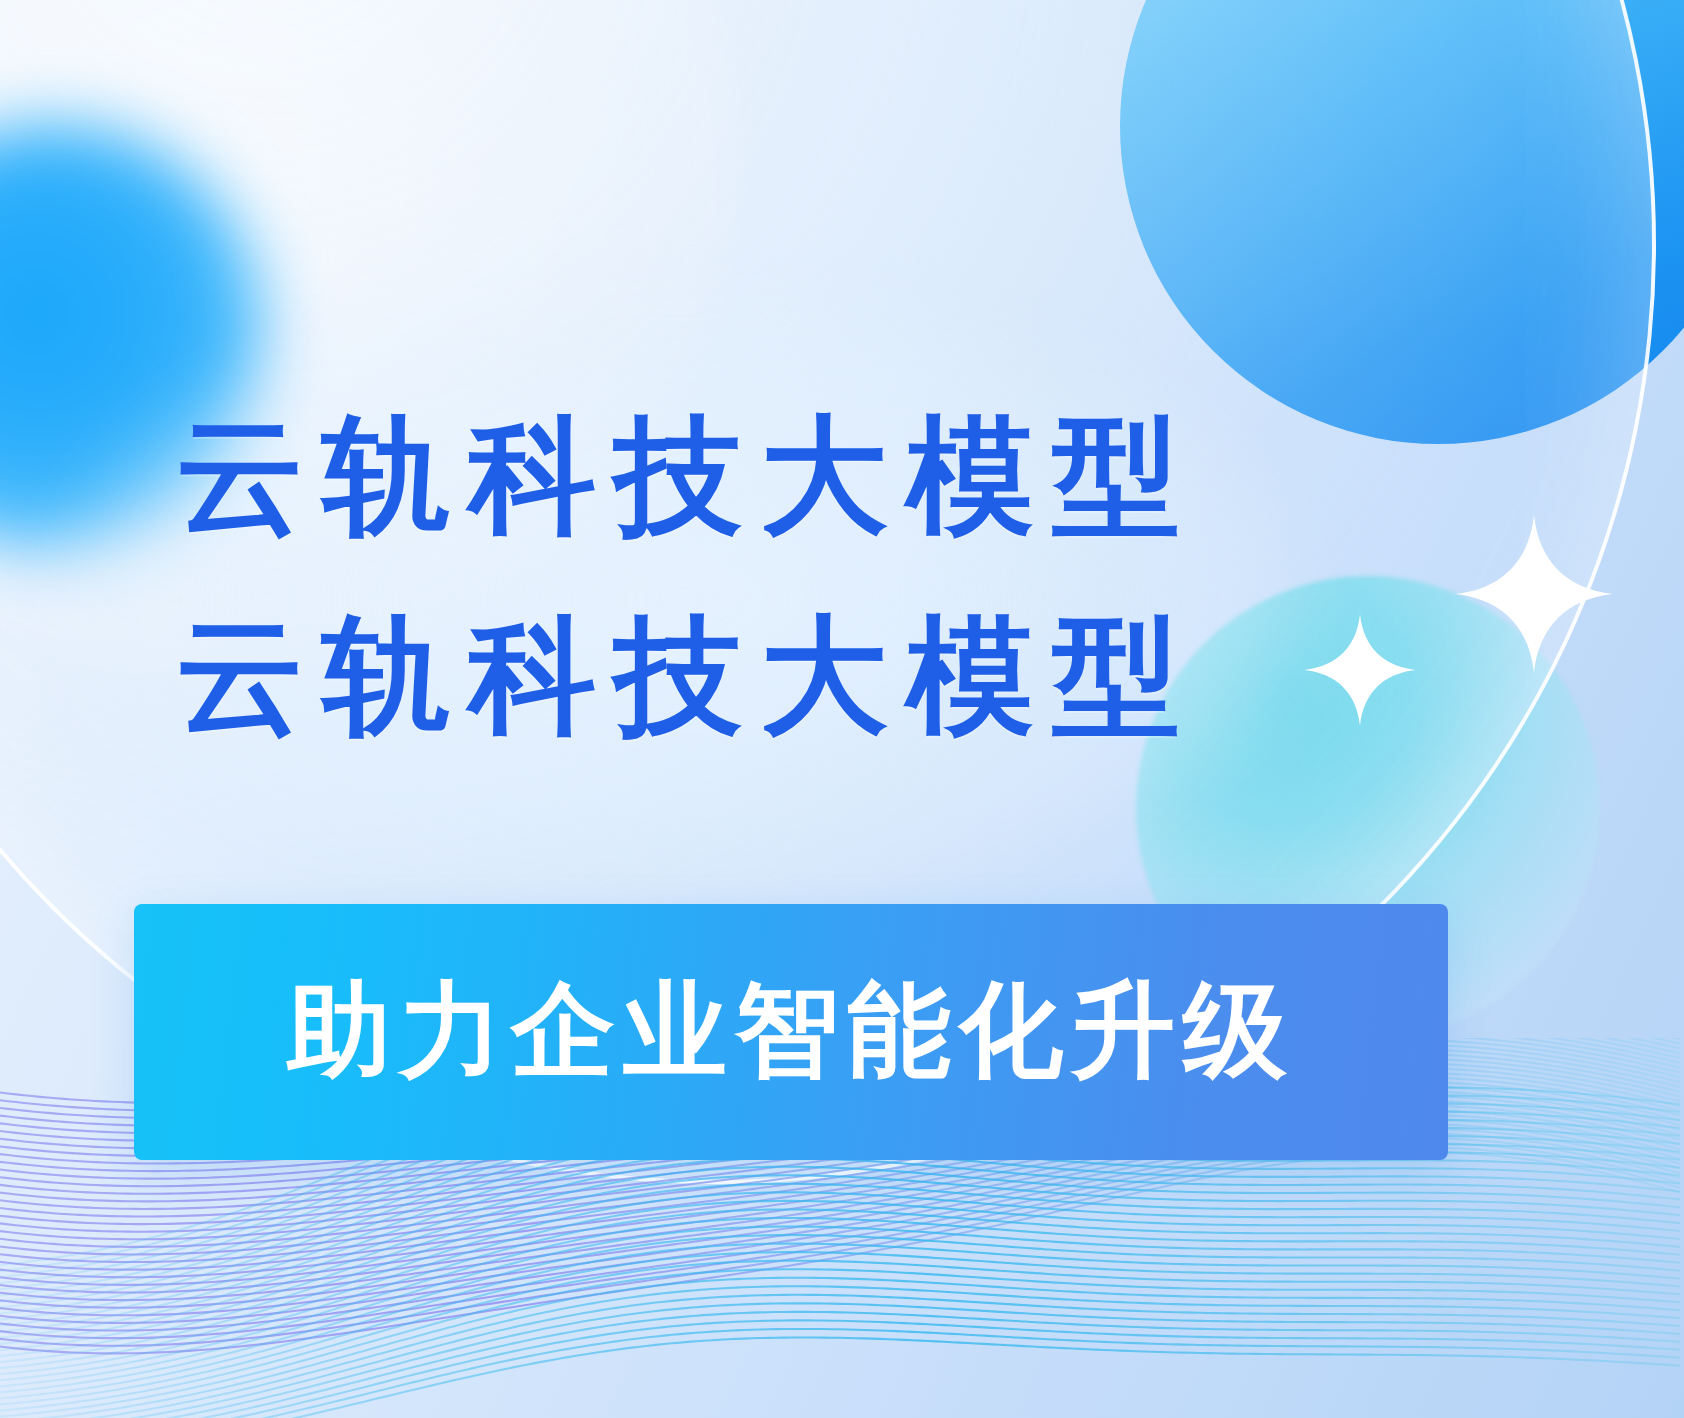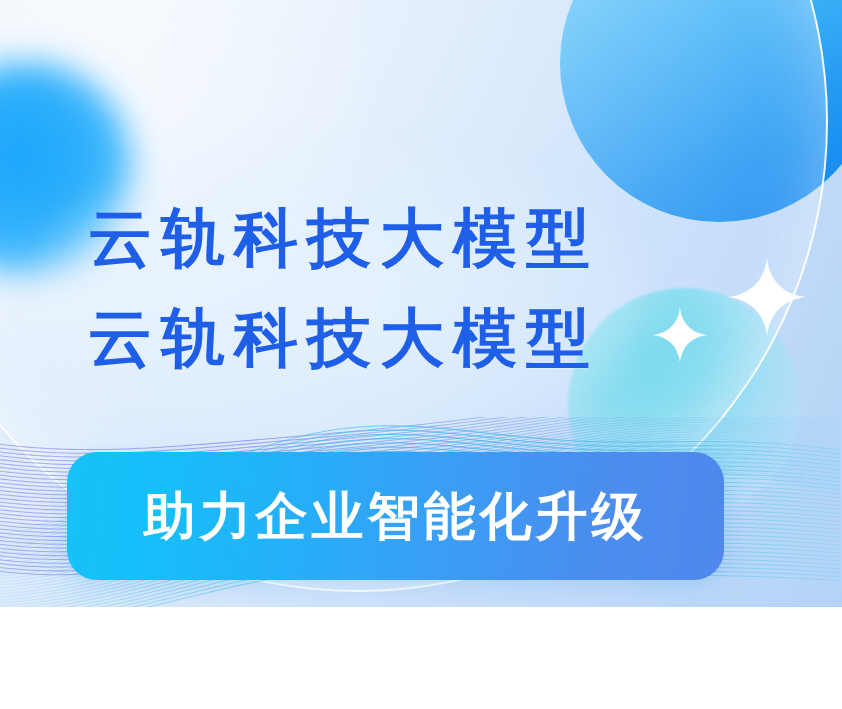--- a/index.html
+++ b/index.html
@@ -6,21 +6,21 @@
   html, body {
     margin: 0;
     padding: 0;
     background: #ffffff;
   }
   * { box-sizing: border-box; }
 
   .banner {
     position: relative;
     width: 842px;
-    height: 607px;
+    height: 709px;
     overflow: hidden;
     font-family: "Liberation Sans", "DejaVu Sans", sans-serif;
     background:
       linear-gradient(115deg,
         #e9f2fd 0%,
         #dfecfc 22%,
         #d4e6fb 45%,
         #c6ddfa 70%,
         #b3d3f6 100%);
   }
@@ -156,21 +156,21 @@
     text-shadow: 0 1px 0 rgba(255,255,255,0.25);
   }
 
   
   .pill {
     position: absolute;
     left: 67px;
     top: 452px;
     width: 657px;
     height: 128px;
-    border-radius: 30px;
+    border-radius: 4px;
     background: linear-gradient(97deg,
         #16c2f7 0%,
         #17befa 14%,
         #24b0f8 34%,
         #3b9df4 58%,
         #4a8eee 80%,
         #4f88ec 100%);
     display: flex;
     align-items: center;
     justify-content: center;

